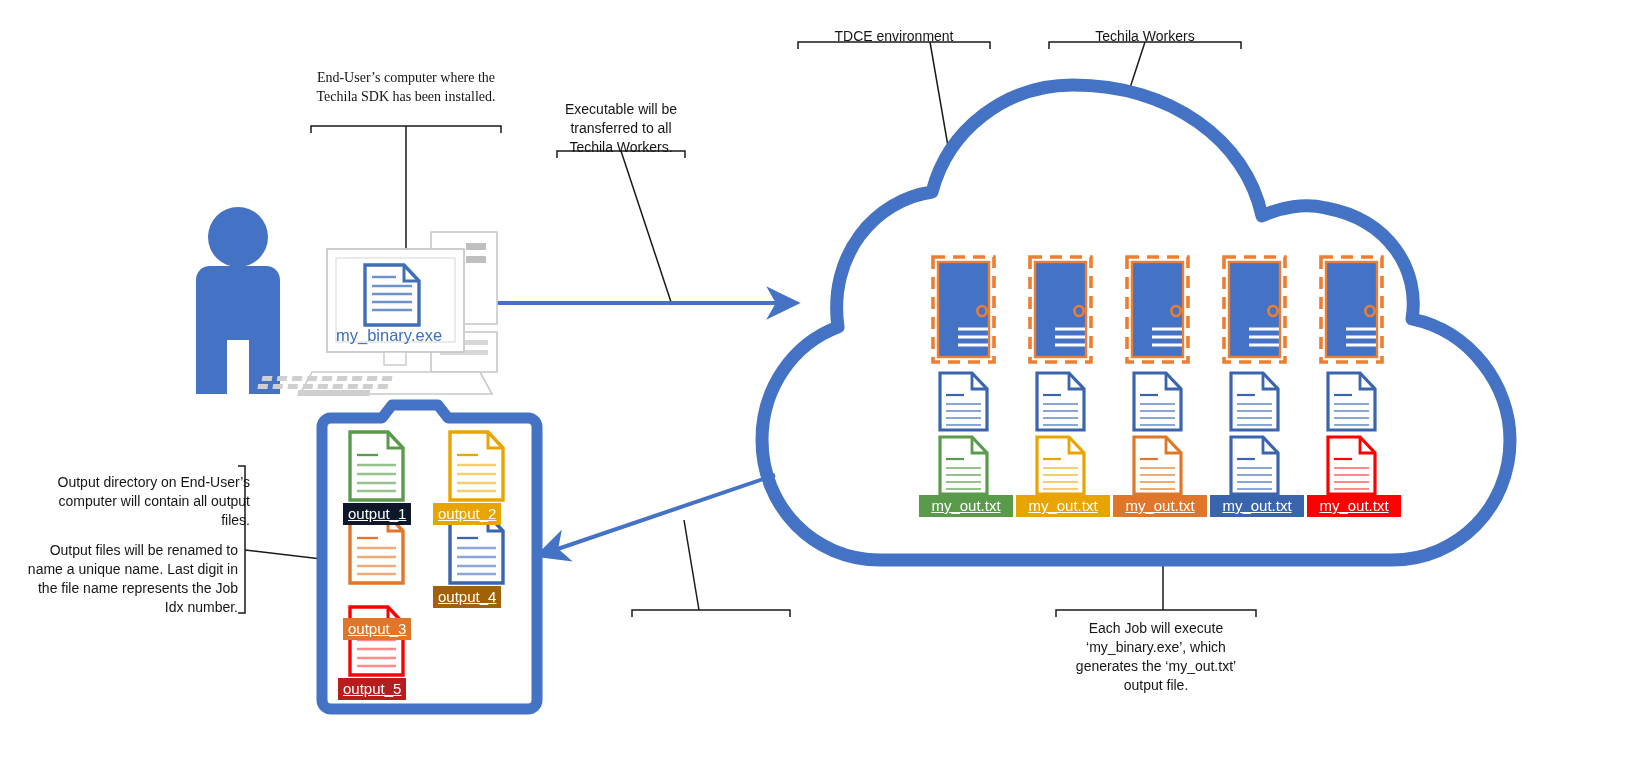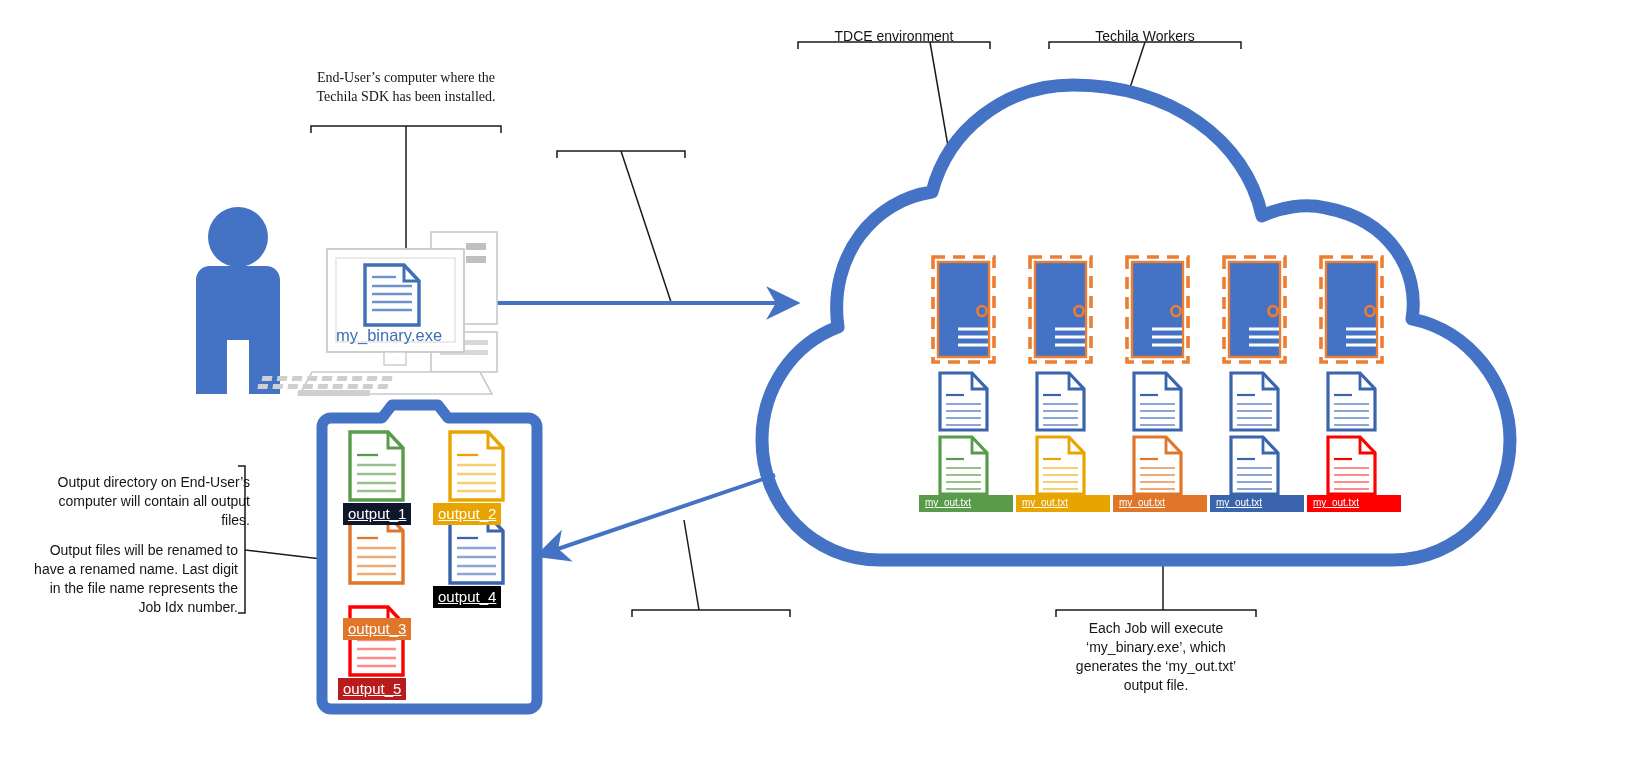--- a/index.html
+++ b/index.html
@@ -10,23 +10,23 @@
   svg.layer{position:absolute;left:0;top:0;width:1625px;height:779px;overflow:visible;}
 
   .callout{position:absolute;text-align:center;font-size:14px;line-height:1.36;color:#151515;}
   .callout.right{text-align:right;}
 
   .filelabel{position:absolute;color:#fff;font-size:15px;line-height:1;
              padding:3px 5px 4px 5px;white-space:nowrap;text-decoration:underline;
              text-underline-offset:1px;}
   .binlabel{position:absolute;color:#3f6fb5;font-size:16.5px;white-space:nowrap;}
 
-  .outlabel{position:absolute;color:#fff;font-size:10px;line-height:1;
+  .outlabel{position:absolute;color:#fff;font-size:15px;line-height:1;
             padding:3px 6px 4px 6px;white-space:nowrap;text-decoration:underline;
-            text-underline-offset:1px;}
+            text-underline-offset:1px;text-align:center;}
 </style>
 </head>
 <body>
 
 <div class="stage">
 
   <svg class="layer" viewBox="0 0 1625 779">
     <defs>
       <marker id="arrowBlue" markerWidth="9" markerHeight="9" refX="7.2" refY="4.5" orient="auto" markerUnits="strokeWidth">
         <path d="M0,0.3 L8.6,4.5 L0,8.7 L2.4,4.5 Z" fill="#4472c4"></path>
@@ -397,38 +397,39 @@
             <line x1="1334" y1="475" x2="1369" y2="475"></line>
           <line x1="1334" y1="482" x2="1369" y2="482"></line>
             <line x1="1334" y1="489" x2="1369" y2="489"></line>
         </g>
       </g>
     </g>
   </svg>
 
   <div class="callout" style="left:306px;top:68px;width:200px;font-family:Liberation Serif, serif;">End-User’s computer where the Techila SDK has been installed.</div>
 
+  <div class="callout" style="left:553px;top:100px;width:136px;">Executable will be transferred to all Techila Workers.</div>
 
   <div class="callout" style="left:794px;top:27px;width:200px;">TDCE environment</div>
 
   <div class="callout" style="left:1045px;top:27px;width:200px;">Techila Workers</div>
 
   <div class="callout right" style="left:38px;top:473px;width:212px;">Output directory on End-User’s computer will contain all output files.</div>
 
-  <div class="callout right" style="left:26px;top:541px;width:212px;">Output files will be renamed to have a renamed name. Last digit in the file name represents the Job Idx number.</div>
+  <div class="callout right" style="left:26px;top:541px;width:212px;">Output files will be renamed to name a unique name. Last digit in the file name represents the Job Idx number.</div>
 
 
   <div class="callout" style="left:1056px;top:619px;width:200px;">Each Job will execute ‘my_binary.exe’, which generates the ‘my_out.txt’ output file.</div>
 
   <div class="binlabel" style="left:336px;top:326px;">my_binary.exe</div>
 
   <div class="filelabel" style="left:343px;top:503px;background:#0f172a;">output_1</div>
   <div class="filelabel" style="left:433px;top:503px;background:#e8a400;">output_2</div>
   <div class="filelabel" style="left:343px;top:586px;background:#e0762a;margin-top:32px;">output_3</div>
-  <div class="filelabel" style="left:433px;top:586px;background:#000000;">output_4</div>
+  <div class="filelabel" style="left:433px;top:586px;background:#a16207;">output_4</div>
   <div class="filelabel" style="left:338px;top:678px;background:#b91c1c;">output_5</div>
 
   <div class="outlabel" style="left:919px;top:495px;width:82px;background:#5a9b4b;">my_out.txt</div>
   <div class="outlabel" style="left:1016px;top:495px;width:82px;background:#e8a400;">my_out.txt</div>
   <div class="outlabel" style="left:1113px;top:495px;width:82px;background:#e0762a;">my_out.txt</div>
   <div class="outlabel" style="left:1210px;top:495px;width:82px;background:#3a64ac;">my_out.txt</div>
   <div class="outlabel" style="left:1307px;top:495px;width:82px;background:#ff0000;">my_out.txt</div>
 
 </div>
 

